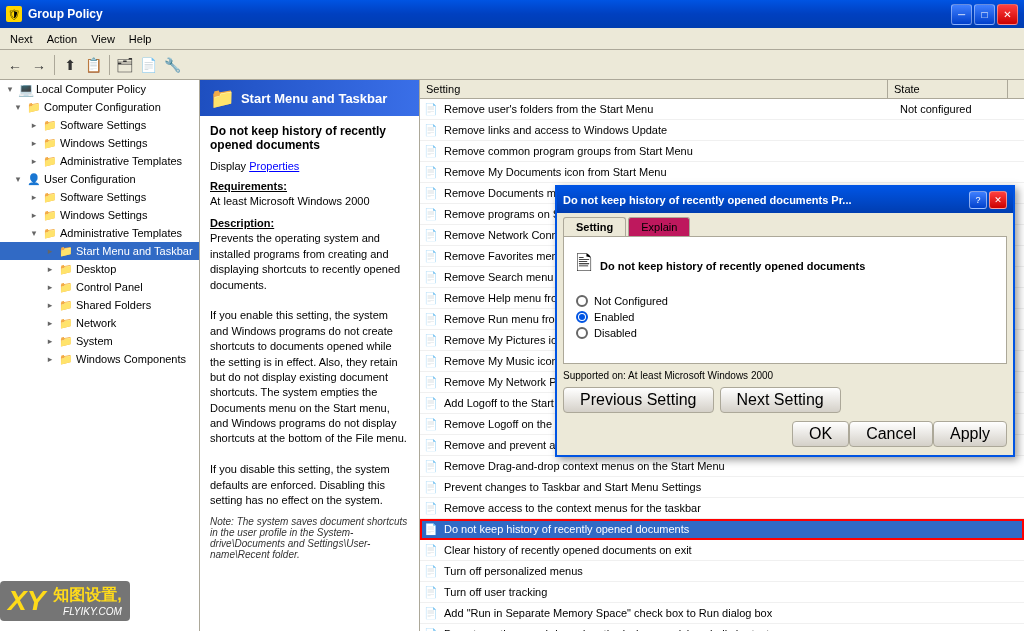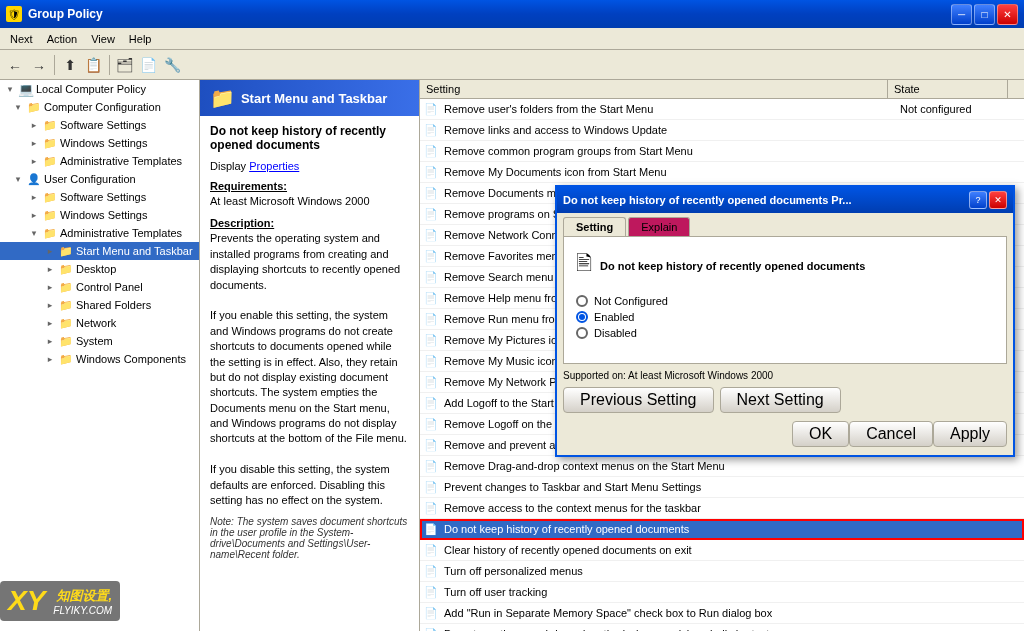--- a/index.html
+++ b/index.html
@@ -576,18 +576,18 @@
       <button class="action-btn">Apply</button>
     </div>
   </div>
 </div>
 
 <div class="watermark">
   <div style="background: rgba(0,0,0,0.6); padding: 4px 8px; border-radius: 4px; text-align: right;">
     <div style="display:flex; gap:8px; align-items:center;">
       <span style="font-size:28px; font-weight:900; color:#FFD700; font-style:italic;">XY</span>
       <div>
-        <div style="color:#FFD700; font-size:13px; font-weight:bold;font-style:italic;">知图设置,</div>
+        <div style="color:#FFD700; font-size:16px; font-weight:bold;">知图设置,</div>
         <div style="color:white; font-size:10px;font-style:italic;">FLYIKY.COM</div>
       </div>
     </div>
   </div>
 </div>
 
 </body></html>

